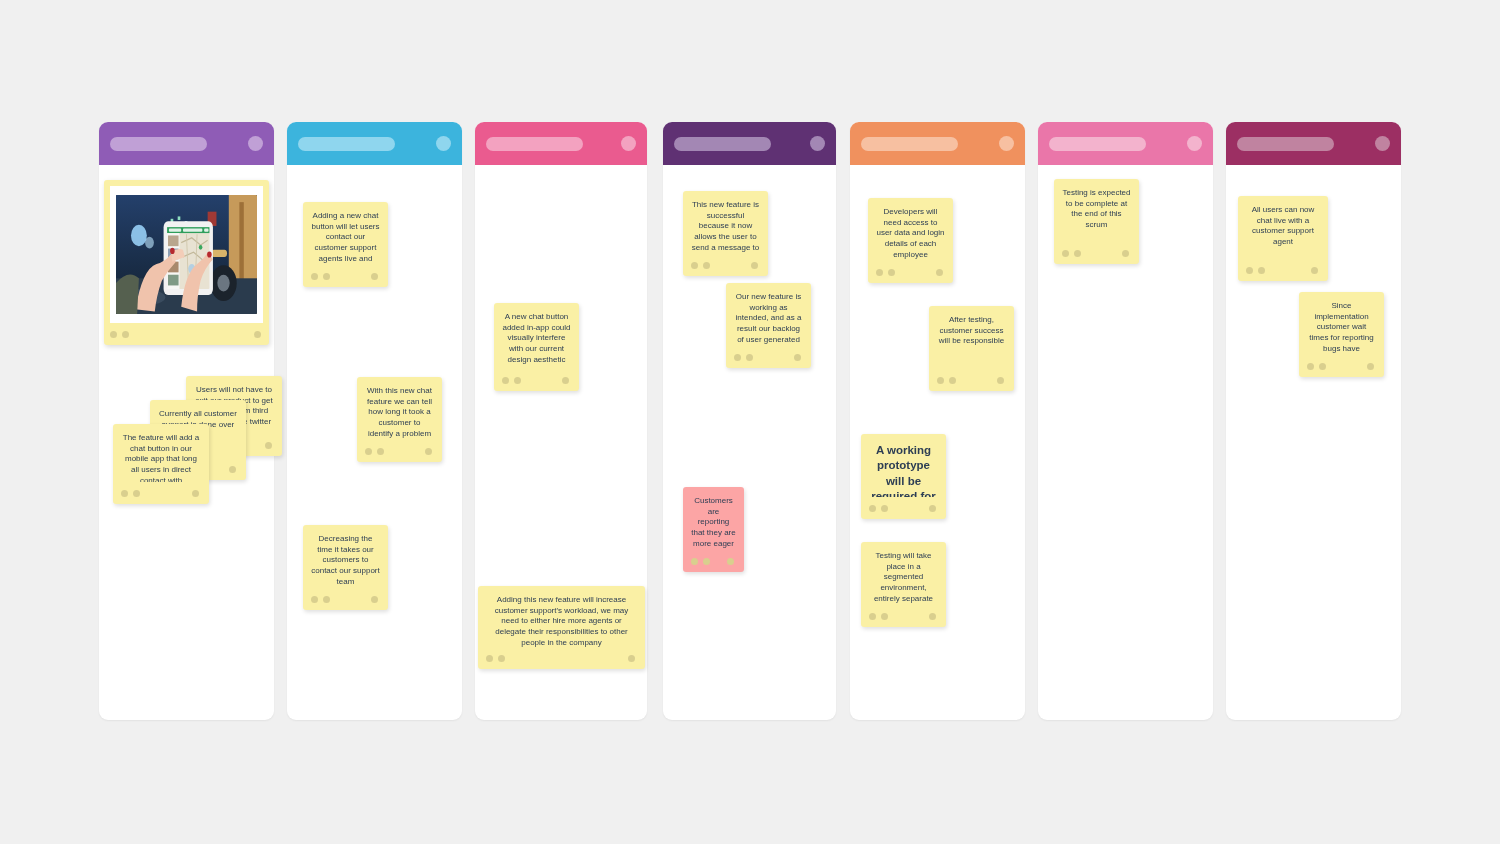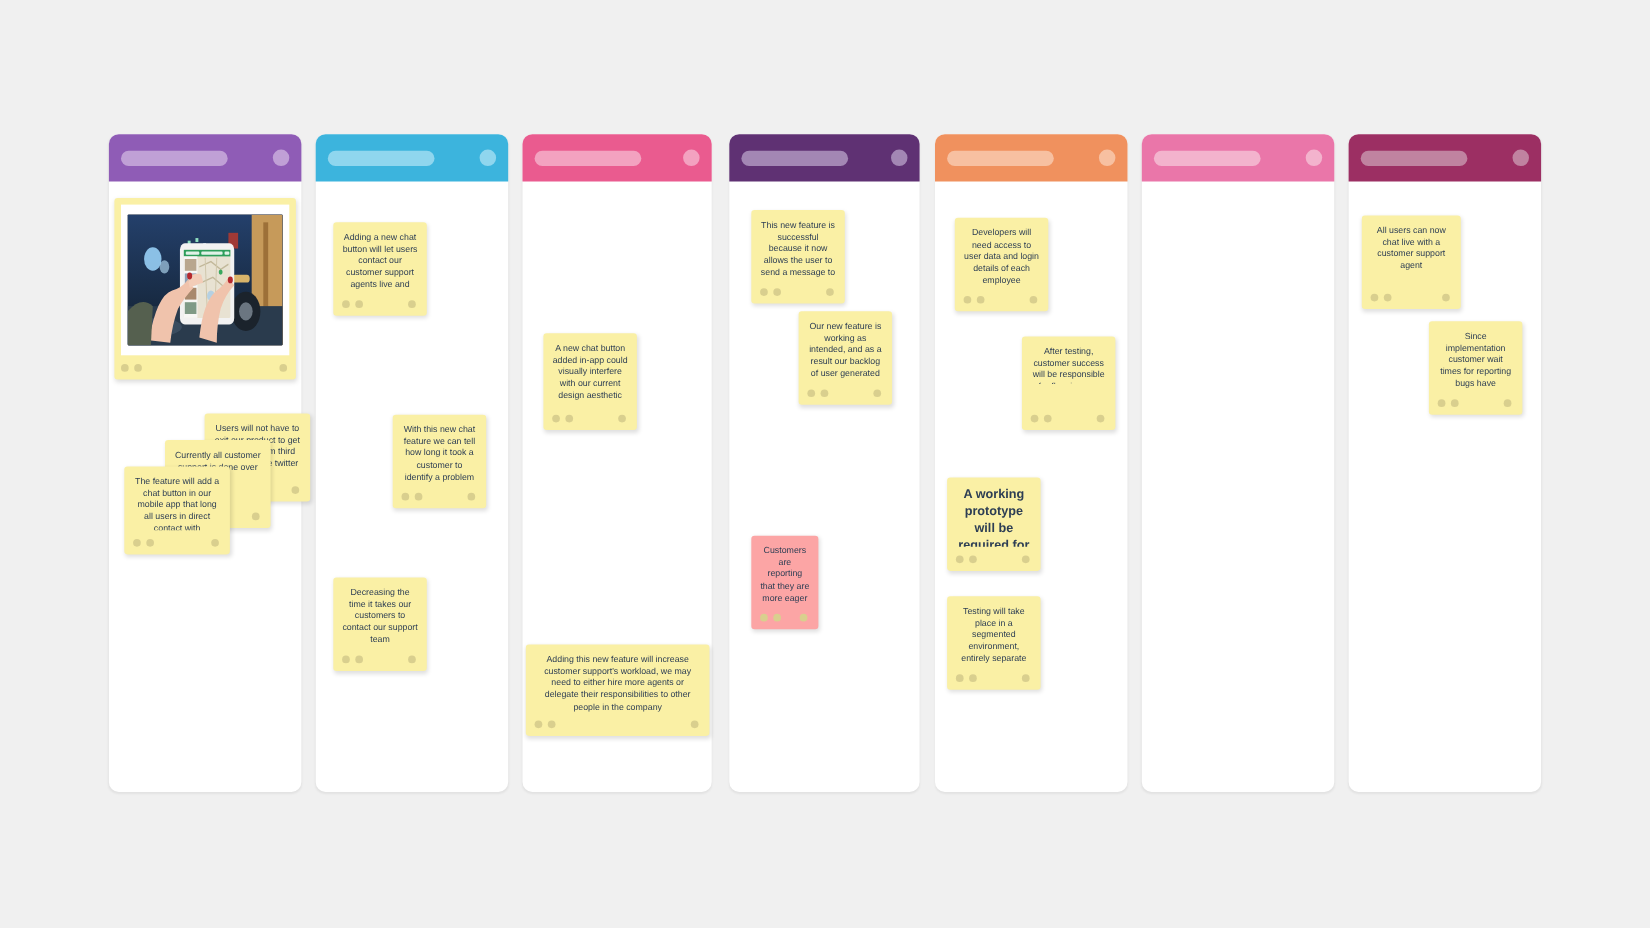--- a/index.html
+++ b/index.html
@@ -322,20 +322,28 @@
       </div>
     </div>
     <div class="note" style="left: 861px; top: 542px; width: 85px; height: 85px; z-index: 3; background: rgb(250, 240, 165);">
       <div class="note-text" style="color: rgb(45, 62, 84);">Testing will take place in a segmented environment, entirely separate</div>
       <div class="note-footer">
         <div class="fdot" style="background: rgb(217, 207, 142);"></div>
         <div class="fdot" style="background: rgb(217, 207, 142);"></div>
         <div class="fdot right" style="background: rgb(217, 207, 142);"></div>
       </div>
     </div>
+    <div class="note" style="left: 1054px; top: 179px; width: 85px; height: 85px; z-index: 3; background: rgb(250, 240, 165);">
+      <div class="note-text" style="color: rgb(45, 62, 84);">Testing is expected to be complete at the end of this scrum</div>
+      <div class="note-footer">
+        <div class="fdot" style="background: rgb(217, 207, 142);"></div>
+        <div class="fdot" style="background: rgb(217, 207, 142);"></div>
+        <div class="fdot right" style="background: rgb(217, 207, 142);"></div>
+      </div>
+    </div>
     <div class="note" style="left: 1238px; top: 196px; width: 90px; height: 85px; z-index: 3; background: rgb(250, 240, 165);">
       <div class="note-text" style="color: rgb(45, 62, 84);">All users can now chat live with a customer support agent</div>
       <div class="note-footer">
         <div class="fdot" style="background: rgb(217, 207, 142);"></div>
         <div class="fdot" style="background: rgb(217, 207, 142);"></div>
         <div class="fdot right" style="background: rgb(217, 207, 142);"></div>
       </div>
     </div>
     <div class="note" style="left: 1299px; top: 292px; width: 85px; height: 85px; z-index: 3; background: rgb(250, 240, 165);">
       <div class="note-text" style="color: rgb(45, 62, 84);">Since implementation customer wait times for reporting bugs have decreased by</div>

